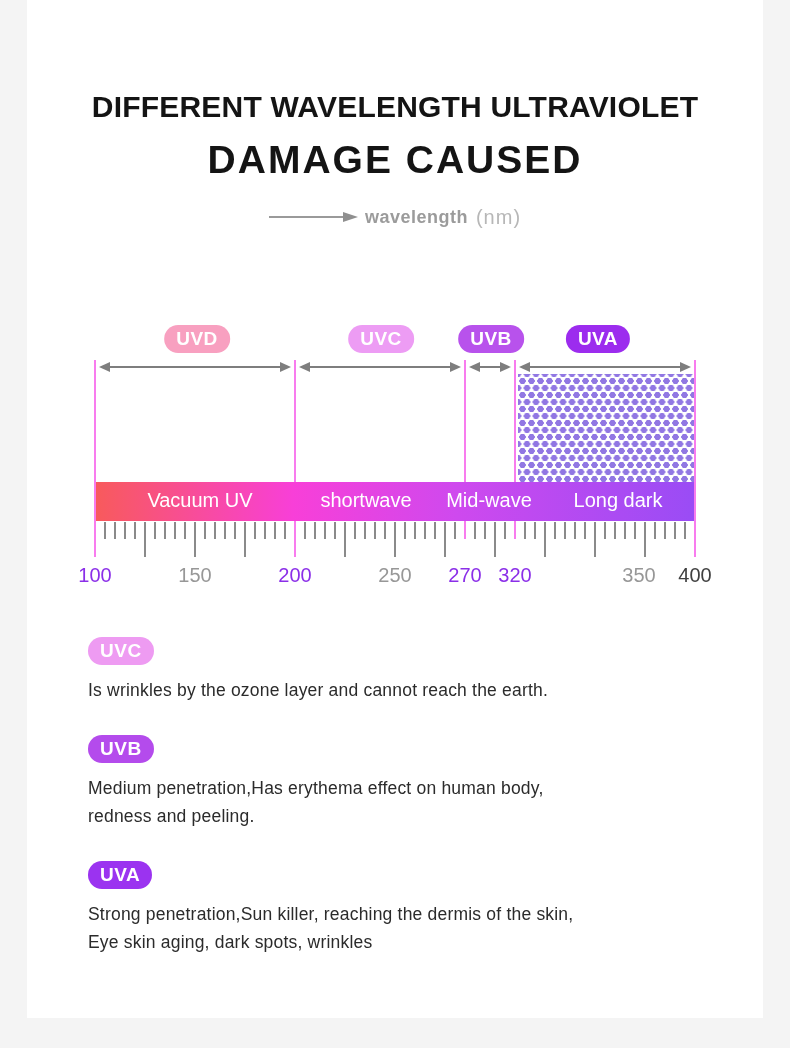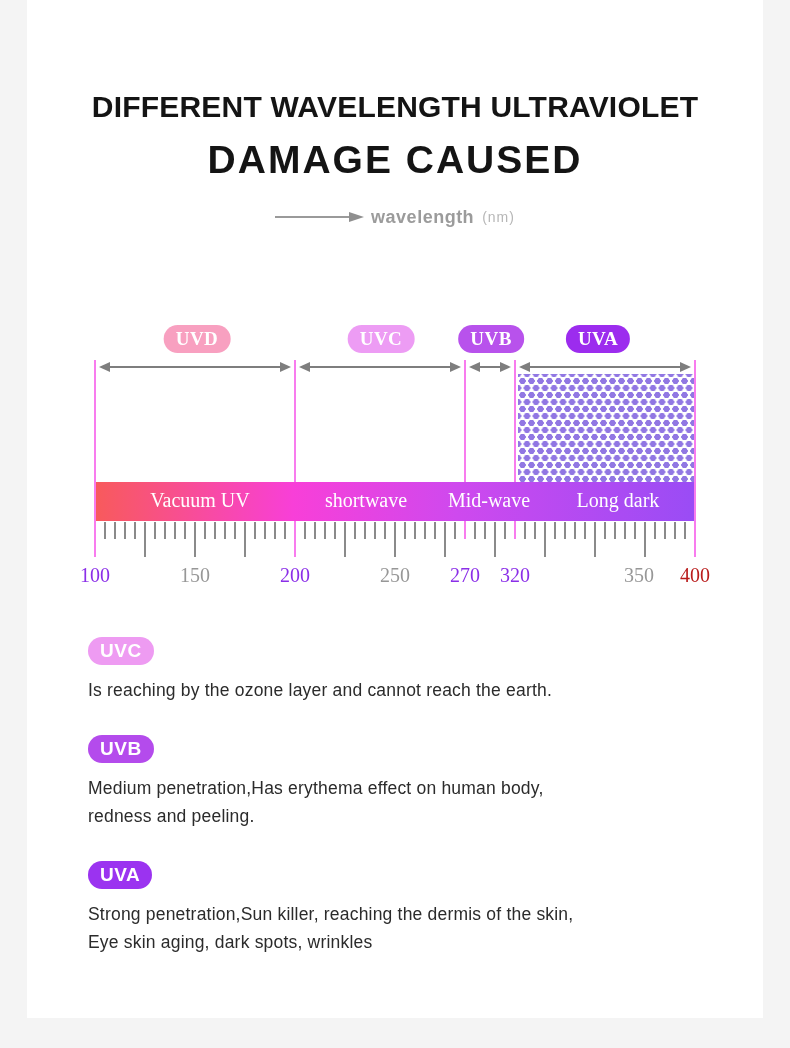--- a/index.html
+++ b/index.html
@@ -14,23 +14,23 @@
             font-size:30px; font-weight:700; color:#141414; letter-spacing:0.2px; }
   .title2 { position:absolute; top:138px; left:0; width:100%; text-align:center;
             font-size:39px; font-weight:700; color:#141414; letter-spacing:2px; }
 
   .wl-row { position:absolute; top:203px; left:0; width:100%; height:28px;
             display:flex; justify-content:center; align-items:center; }
   .wl-line { width:74px; height:2px; background:#9a9a9a; }
   .wl-head { width:0; height:0; border-top:5px solid transparent; border-bottom:5px solid transparent;
              border-left:15px solid #8f8f8f; margin-right:7px; }
   .wl-text { font-size:18px; font-weight:700; color:#9b9b9b; letter-spacing:0.5px; }
-  .wl-unit { font-size:14px; font-weight:400; color:#b7b7b7; margin-left:8px; letter-spacing:1px; }
+  .wl-unit { font-size:20px; font-weight:400; color:#b7b7b7; margin-left:8px; letter-spacing:1px; }
 
-  .chart { position:absolute; top:310px; left:0; width:736px; height:300px;font-family:Liberation Serif, serif; }
+  .chart { position:absolute; top:310px; left:0; width:736px; height:300px; }
 
   .pill { display:inline-block; height:28px; line-height:28px; padding:0 12px; border-radius:15px;
           color:#ffffff; font-weight:700; font-size:19px; letter-spacing:0.5px; }
   .badge { position:absolute; top:15px; transform:translateX(-50%); }
 
   .guide { position:absolute; width:2px; background:#f87cee; top:50px; height:162px; z-index:1; }
 
   .arrow-seg { position:absolute; top:52px; height:10px; z-index:3; }
   .seg-line { position:absolute; left:6px; right:6px; top:4px; height:2px; background:#7e7e7e; }
   .ah { position:absolute; top:0; width:0; height:0;
@@ -166,22 +166,22 @@
       <div class="tick" style="left: 647px; height: 17px; background: rgb(138, 138, 138);"></div>
       <div class="tick" style="left: 657px; height: 17px; background: rgb(138, 138, 138);"></div>
       <div class="tick" style="left: 667px; height: 35px; background: rgb(248, 124, 238);"></div>
       <div class="num" style="left: 68px; color: rgb(139, 47, 232);">100</div>
       <div class="num" style="left: 168px; color: rgb(151, 151, 151);">150</div>
       <div class="num" style="left: 268px; color: rgb(139, 47, 232);">200</div>
       <div class="num" style="left: 368px; color: rgb(151, 151, 151); text-align: center;">250</div>
       <div class="num" style="left: 438px; color: rgb(139, 47, 232);">270</div>
       <div class="num" style="left: 488px; color: rgb(139, 47, 232);">320</div>
       <div class="num" style="left: 568px; color: rgb(151, 151, 151); margin-left: 44px;">350</div>
-      <div class="num" style="left: 668px; color: #b91c1c;">400</div>
+      <div class="num" style="left: 668px; color: #404040;">400</div>
     </div>
 
   <div class="sections" id="sections">
-      <div class="section"><span class="pill" style="background: rgb(238, 155, 242);">UVC</span><p>Is reaching by the ozone layer and cannot reach the earth.</p></div>
+      <div class="section"><span class="pill" style="background: rgb(238, 155, 242);">UVC</span><p>Is wrinkles by the ozone layer and cannot reach the earth.</p></div>
       <div class="section"><span class="pill" style="background: rgb(180, 75, 236);">UVB</span><p>Medium penetration,Has erythema effect on human body,</p><p style="margin-top: 0px;">redness and peeling.</p></div>
       <div class="section"><span class="pill" style="background: rgb(155, 51, 240);">UVA</span><p>Strong penetration,Sun killer, reaching the dermis of the skin,</p><p style="margin-top: 0px;">Eye skin aging, dark spots, wrinkles</p></div>
     </div>
 
 </div>
 
 </body></html>

